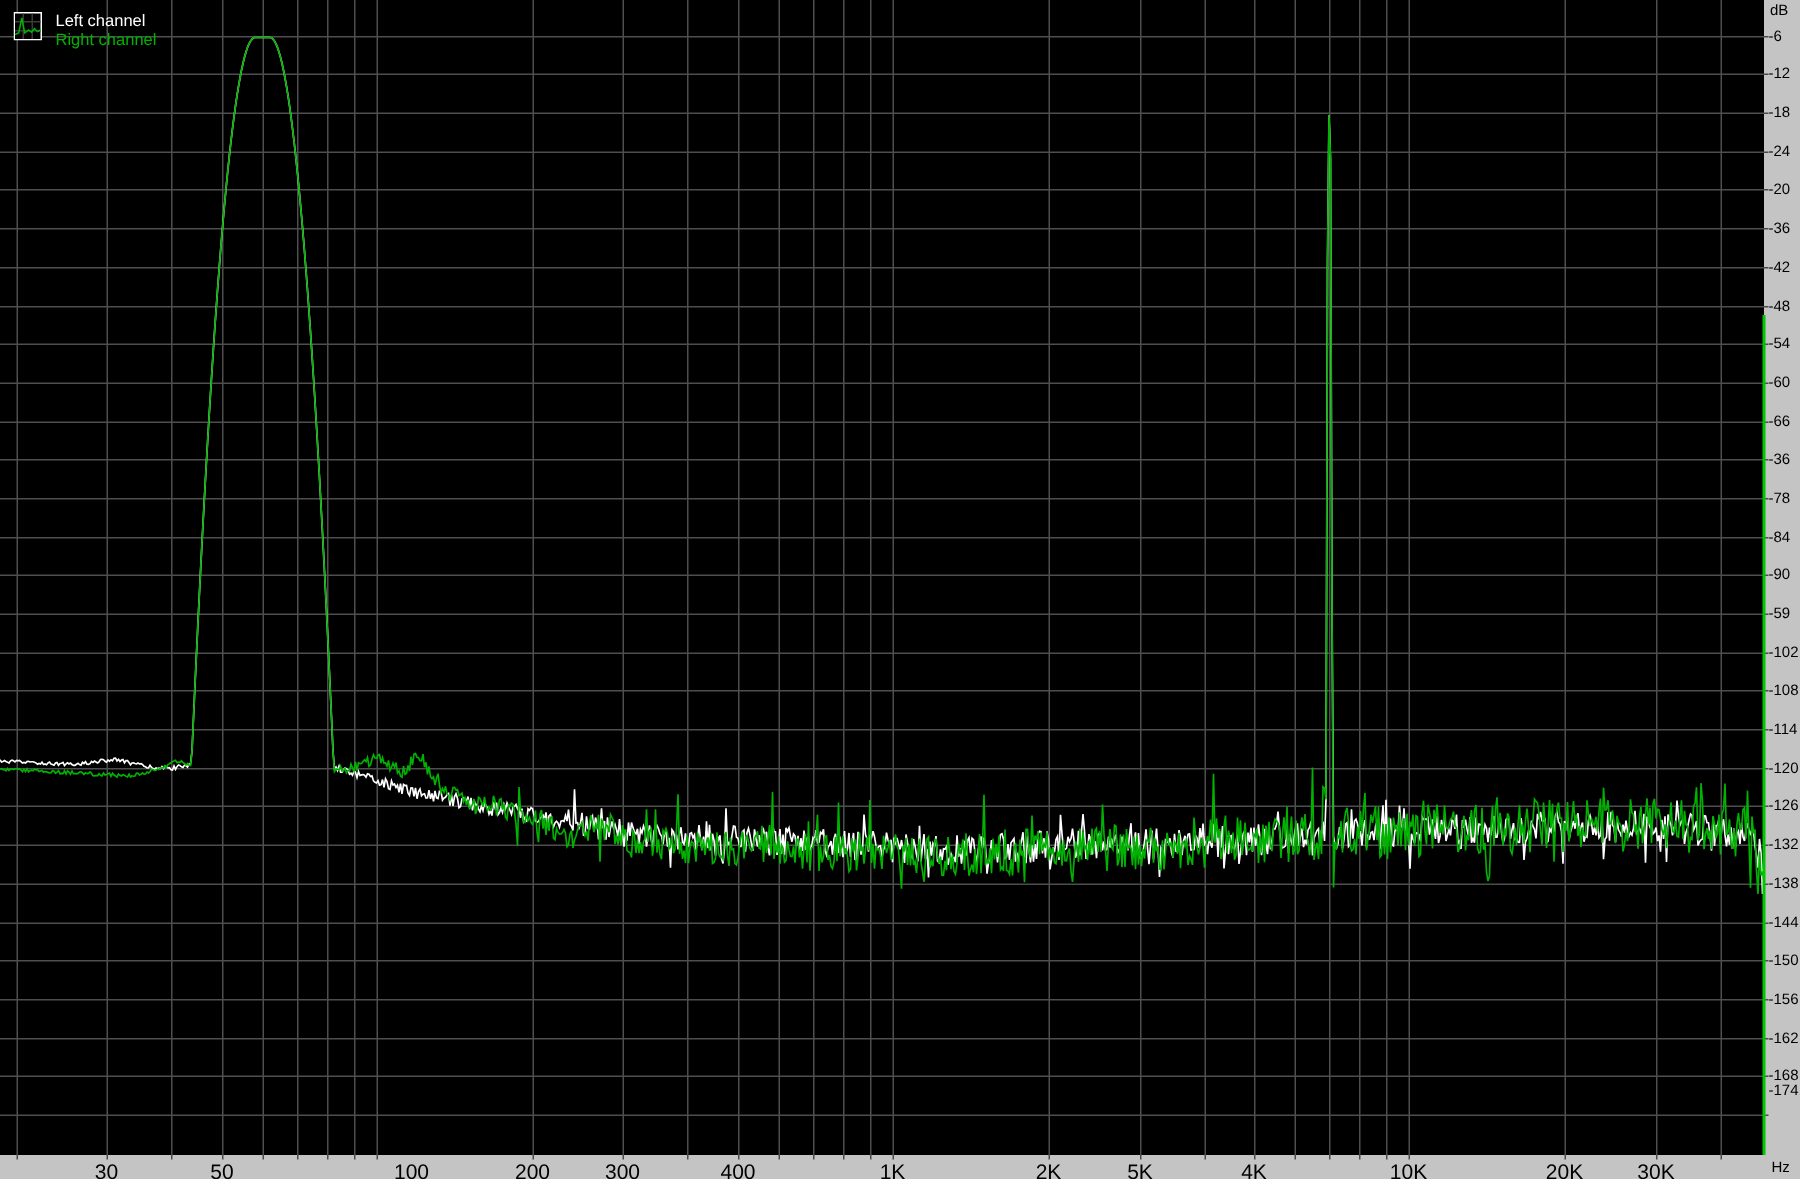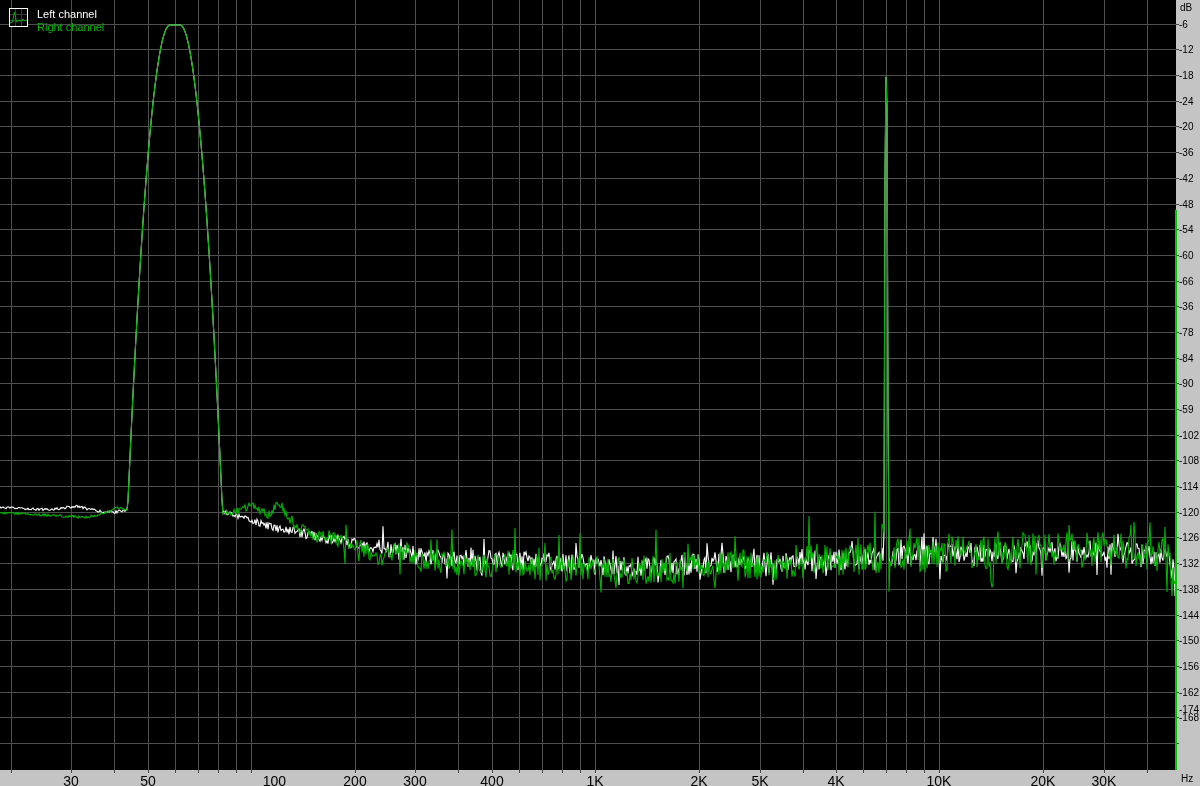--- a/index.html
+++ b/index.html
@@ -160,21 +160,21 @@
       <div class="ylab" style="top: 611px; color: rgb(0, 0, 0);">-144</div>
       <div class="ytick" style="top: 640px; background: rgb(74, 74, 74);"></div>
       <div class="ylab" style="top: 636px; color: rgb(0, 0, 0);">-150</div>
       <div class="ytick" style="top: 666px; background: rgb(74, 74, 74);"></div>
       <div class="ylab" style="top: 662px; color: rgb(0, 0, 0);">-156</div>
       <div class="ytick" style="top: 692px; background: rgb(74, 74, 74);"></div>
       <div class="ylab" style="top: 688px; color: rgb(0, 0, 0);">-162</div>
       <div class="ytick" style="top: 717px; background: rgb(74, 74, 74);"></div>
       <div class="ylab" style="top: 713px; color: rgb(0, 0, 0);">-168</div>
       <div class="ytick" style="top: 743px; background: rgb(74, 74, 74);"></div>
-      <div class="ylab" style="top: 705px; color: rgb(0, 0, 0);">-174</div>
+      <div class="ylab" style="top: 723px; color: rgb(0, 0, 0);">-174</div>
     </div>
 
   <div class="bottom-axis" id="bottom-axis" style="background: rgb(196, 196, 196);">
     <div class="unit-hz">Hz</div>
   <div class="xtick" style="left: 11px; background: rgb(74, 74, 74);"></div>
       <div class="xtick" style="left: 71px; background: rgb(74, 74, 74);"></div>
       <div class="xtick" style="left: 114px; background: rgb(74, 74, 74);"></div>
       <div class="xtick" style="left: 148px; background: rgb(74, 74, 74);"></div>
       <div class="xtick" style="left: 175px; background: rgb(74, 74, 74);"></div>
       <div class="xtick" style="left: 198px; background: rgb(74, 74, 74);"></div>

